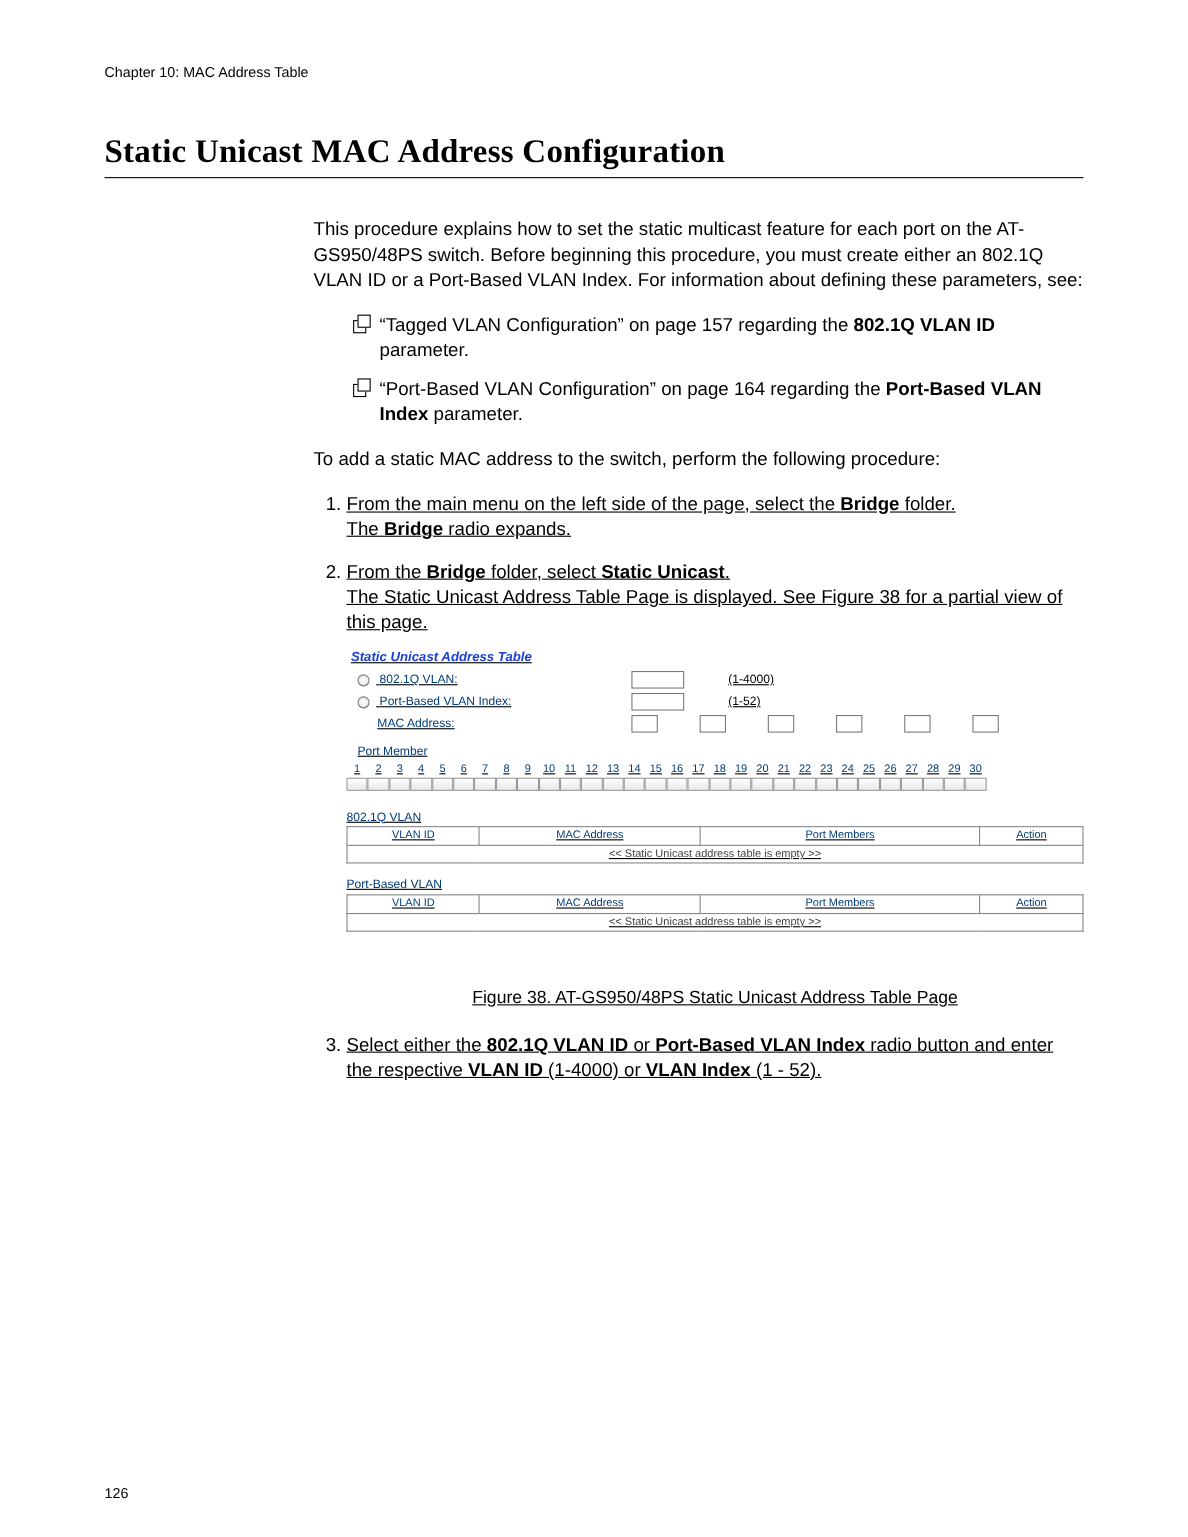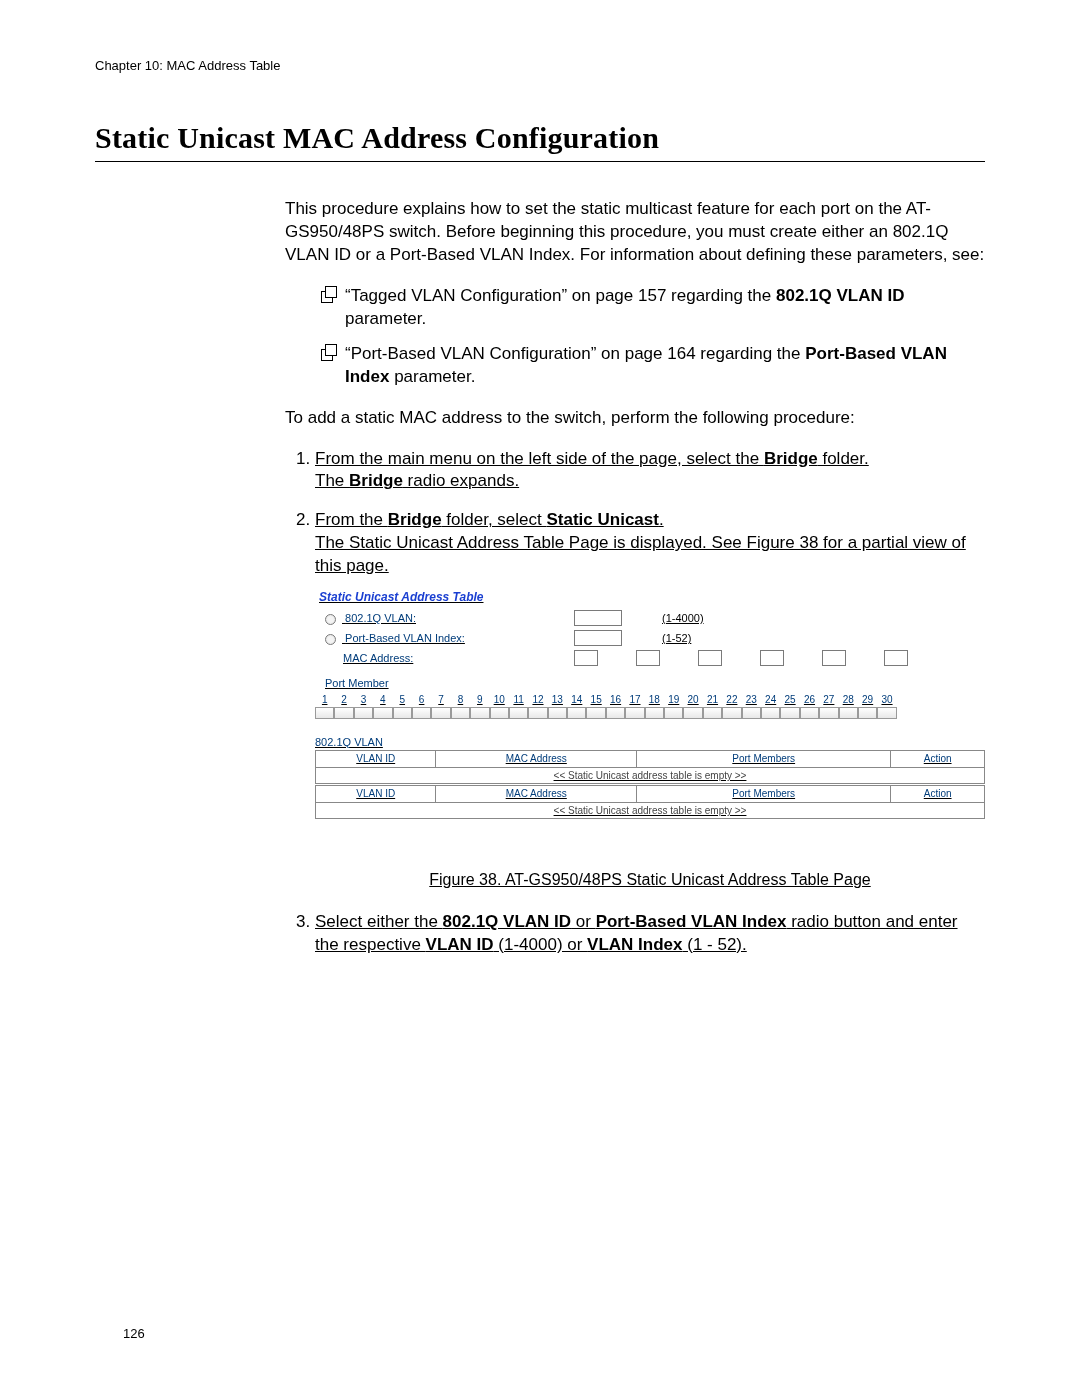--- a/index.html
+++ b/index.html
@@ -191,24 +191,23 @@
   table.addr-tbl td.empty {
     color: #444;
   }
   .figure-caption {
     text-align: center;
     font-size: 16px;
     margin: 50px 0 20px 0;
   }
   .page-number {
     position: absolute;
-    bottom: 56px;
+    bottom: 32px;
     left: 95px;
     font-size: 13px;
-    margin-left: 28px;
   }
 </style>
 </head>
 <body>
 
 <div class="page">
 
   <div class="chapter-header">Chapter 10: MAC Address Table</div>
 
   <h1 class="section-title">Static Unicast MAC Address Configuration</h1>
@@ -347,20 +346,21 @@
               <th style="width:30%">MAC Address</th>
               <th style="width:38%">Port Members</th>
               <th style="width:14%">Action</th>
             </tr>
             <tr>
               <td colspan="4" class="empty">&lt;&lt; Static Unicast address table is empty &gt;&gt;</td>
             </tr>
           </tbody>
             </table>
 
+          <div class="tbl-section-title">Port-Based VLAN</div>
           <table class="addr-tbl">
             <tbody>
                 <tr>
               <th style="width:18%">VLAN ID</th>
               <th style="width:30%">MAC Address</th>
               <th style="width:38%">Port Members</th>
               <th style="width:14%">Action</th>
             </tr>
             <tr>
               <td colspan="4" class="empty">&lt;&lt; Static Unicast address table is empty &gt;&gt;</td>

